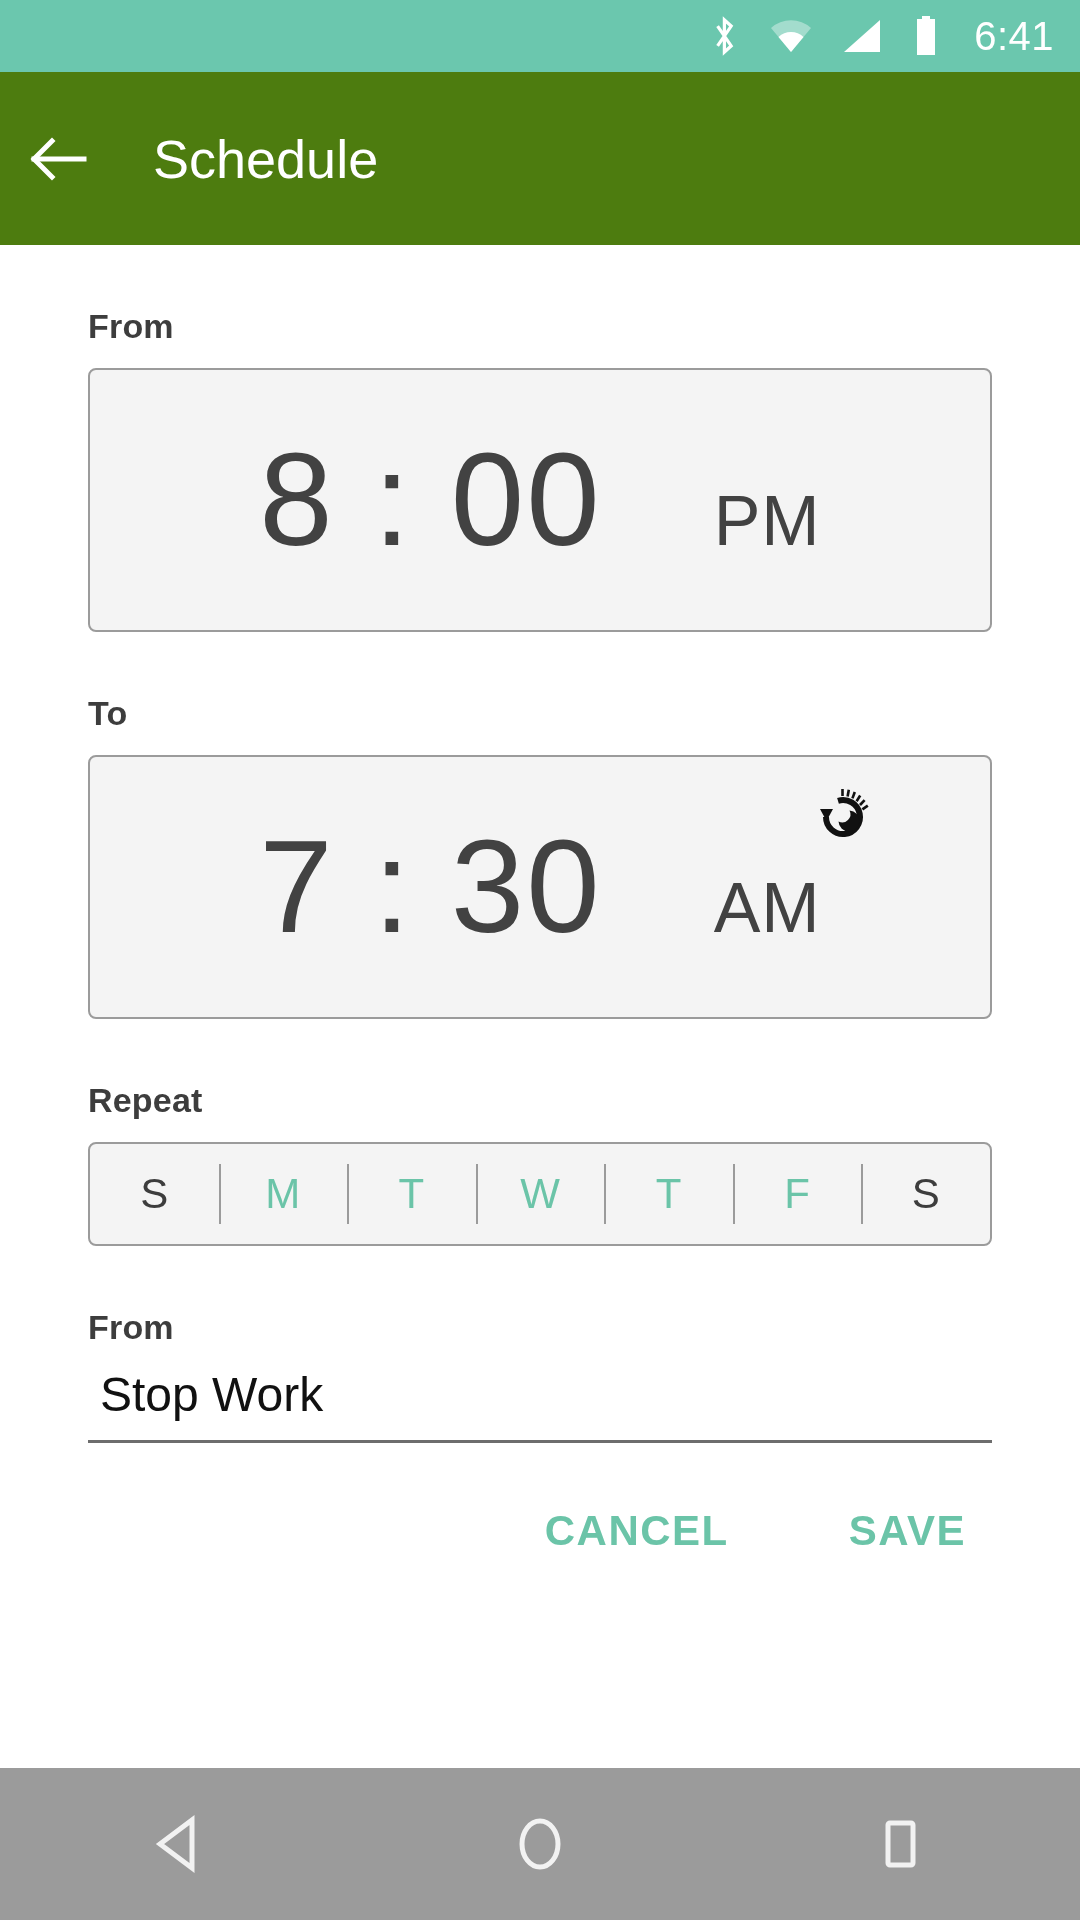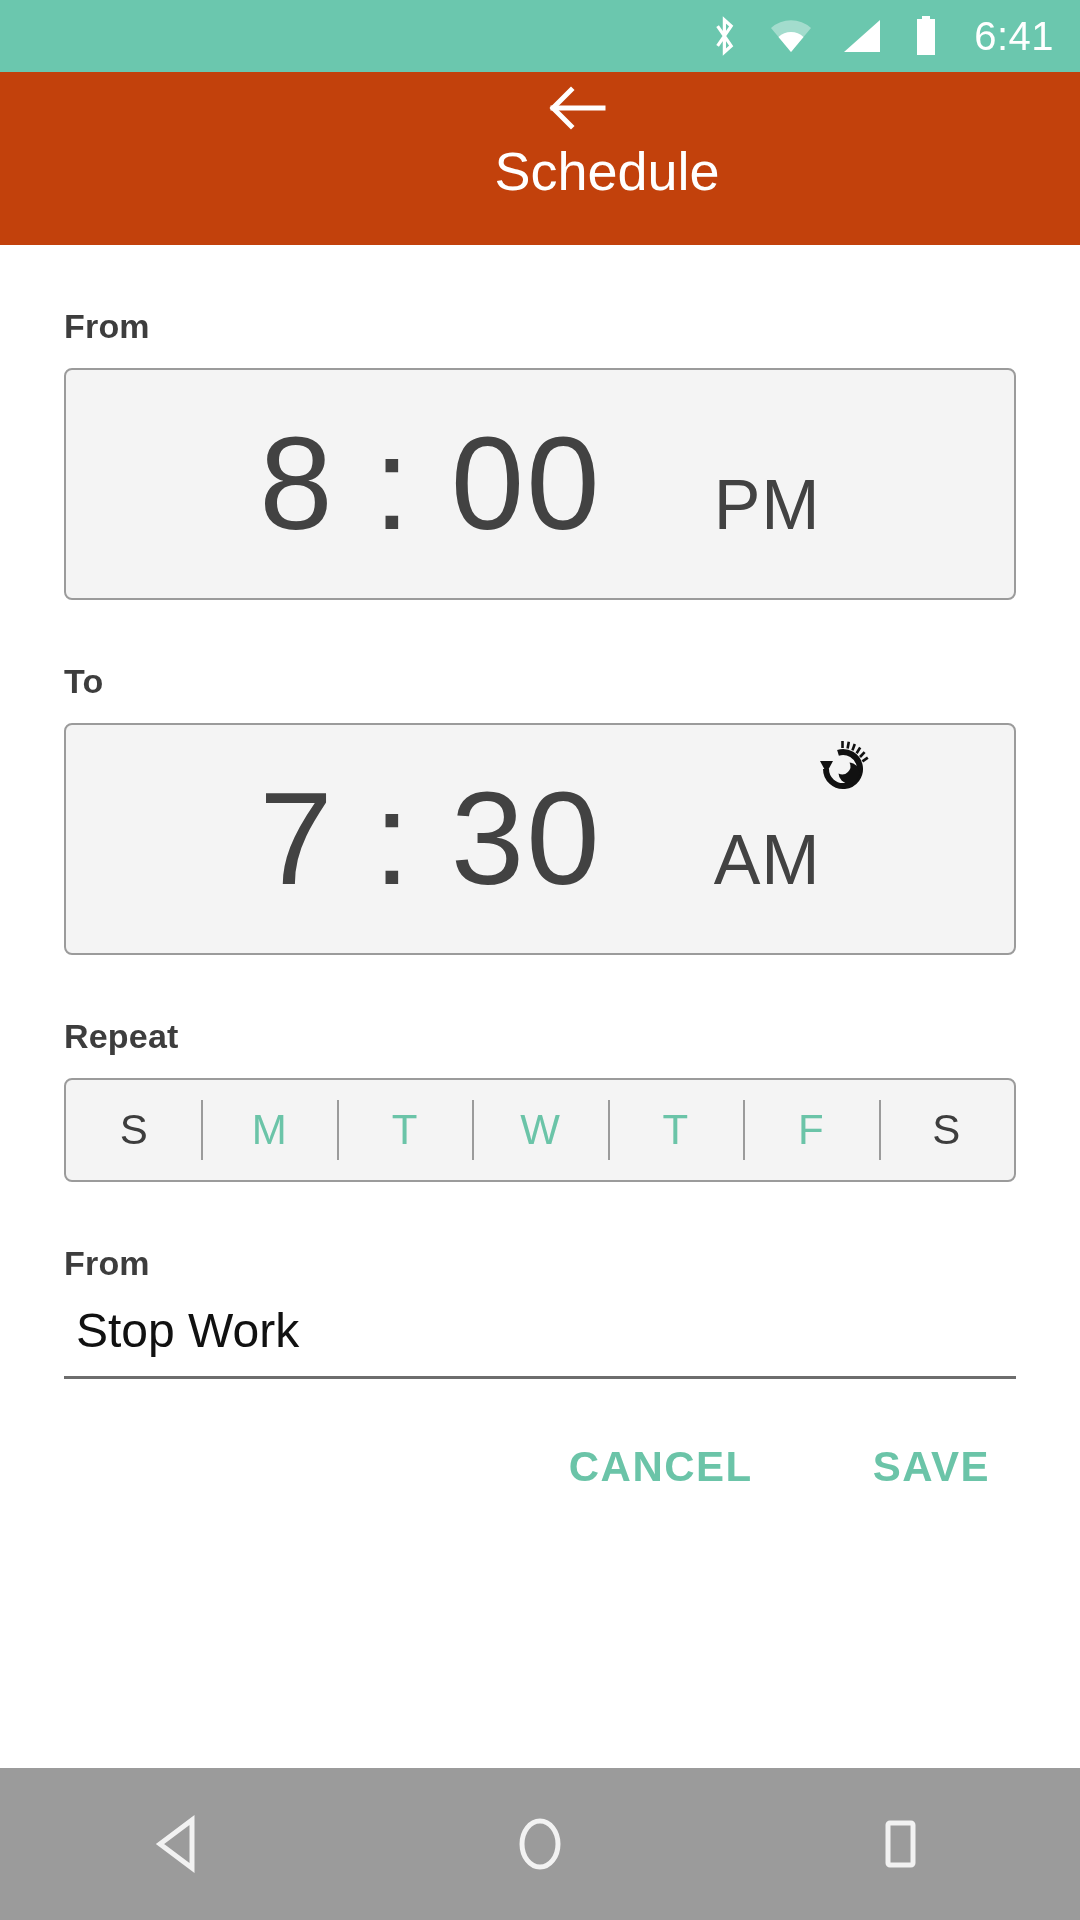--- a/index.html
+++ b/index.html
@@ -37,67 +37,66 @@
     font-size: 40px;
     letter-spacing: 0.5px;
     margin-left: 20px;
     line-height: 1;
     font-weight: 400;
   }
 
   
   #app-bar {
     height: 173px;
-    background: #c2410c;
-    display: flex;
-    align-items: center;
-    padding-left: 76px;
-    box-sizing: border-box;
-    flex-direction: column;
+    background: #4d7c0f;
+    display: flex;
+    align-items: center;
+    padding-left: 23px;
+    box-sizing: border-box;
   }
   #back-button {
     width: 72px;
     height: 72px;
     display: flex;
     align-items: center;
     justify-content: center;
     cursor: pointer;
   }
   #app-bar-title {
     color: #ffffff;
     font-size: 54px;
     font-weight: 400;
     margin-left: 58px;
     line-height: 1;
   }
 
   
   #content {
-    padding: 0 64px;
+    padding: 0 88px;
     box-sizing: border-box;
     background: #ffffff;
     height: calc(1920px - 72px - 173px - 152px);
     position: relative;
   }
 
   .section-label {
     font-size: 34px;
     font-weight: bold;
     color: #3d3d3d;
     margin-top: 62px;
     margin-bottom: 22px;
     letter-spacing: 0.2px;
   }
 
   
   .time-box {
     border: 2px solid #9b9b9b;
     border-radius: 8px;
     background: #f4f4f4;
-    height: 232px;
+    height: 264px;
     display: flex;
     align-items: center;
     justify-content: center;
     cursor: pointer;
     box-sizing: border-box;
     position: relative;
   }
   .time-main {
     display: flex;
     align-items: baseline;

